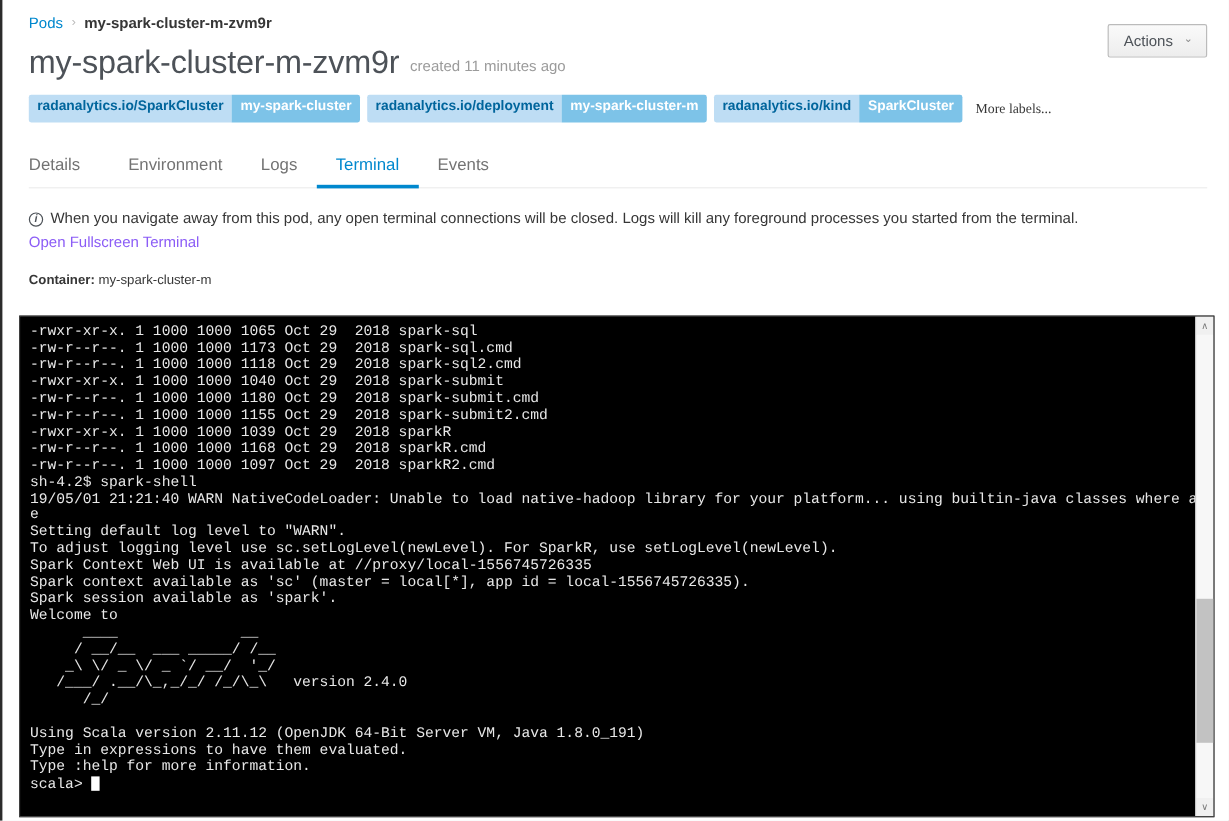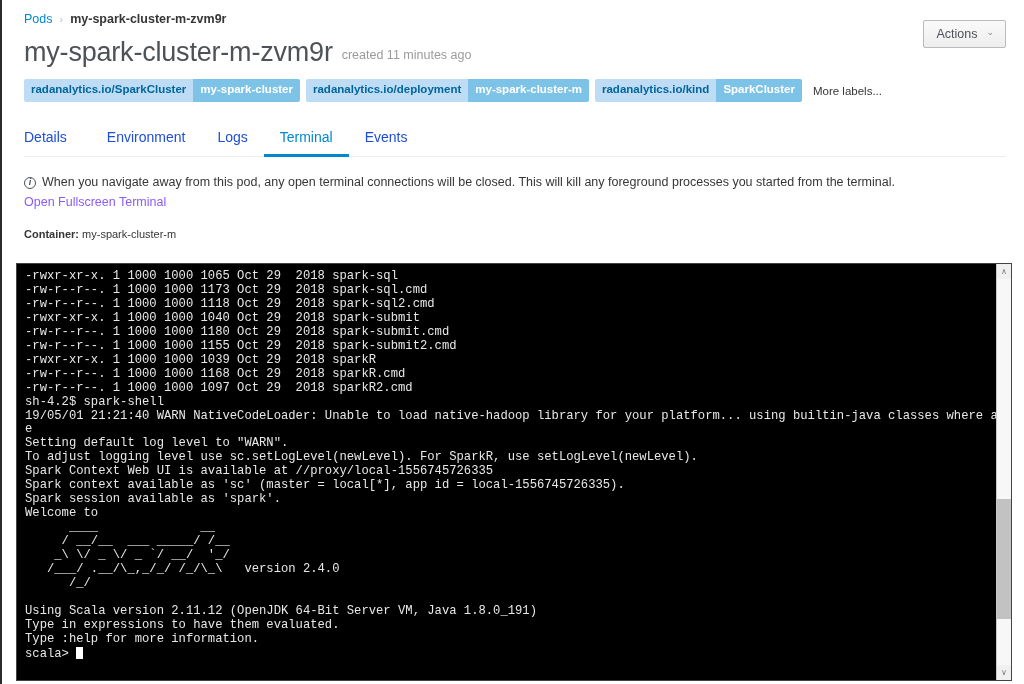--- a/index.html
+++ b/index.html
@@ -92,33 +92,34 @@
     border-radius: 0 2px 2px 0;
     font-weight: bold;
     white-space: nowrap;
   }
   .more-labels {
     font-size: 11.5px;
     color: #363636;
     margin-left: 5px;
     cursor: pointer;
     white-space: nowrap;
+    font-family: Liberation Serif, serif;
   }
 
   
   .tabs {
     display: flex;
     margin: 19px 18px 0 22px;
     border-bottom: 1px solid #ededed;
     gap: 0;
   }
   .tab {
     padding: 8px 16px 9px 16px;
     font-size: 14px;
-    color: #1d4ed8;
+    color: #737373;
     cursor: pointer;
     border-bottom: 3px solid transparent;
     margin-bottom: -1px;
   }
   .tab:first-child { padding-left: 0; margin-right: 8px; }
   .tab.active {
     color: #0088ce;
     border-bottom-color: #0088ce;
   }
 
@@ -267,21 +268,21 @@
   <div class="tabs">
     <div class="tab">Details</div>
     <div class="tab">Environment</div>
     <div class="tab">Logs</div>
     <div class="tab active">Terminal</div>
     <div class="tab">Events</div>
   </div>
 
   <div class="notice">
     <span class="info-icon"></span>
-    <span>When you navigate away from this pod, any open terminal connections will be closed. This will kill any foreground processes you started from the terminal.</span>
+    <span>When you navigate away from this pod, any open terminal connections will be closed. Logs will kill any foreground processes you started from the terminal.</span>
   </div>
   <a class="fullscreen-link">Open Fullscreen Terminal</a>
 
   <div class="container-line">
     <b>Container:</b>
     <span class="val">my-spark-cluster-m</span>
   </div>
 
   <div class="term-wrap">
     <div class="term"><span class="pre">-rwxr-xr-x. 1 1000 1000 1065 Oct 29  2018 spark-sql

